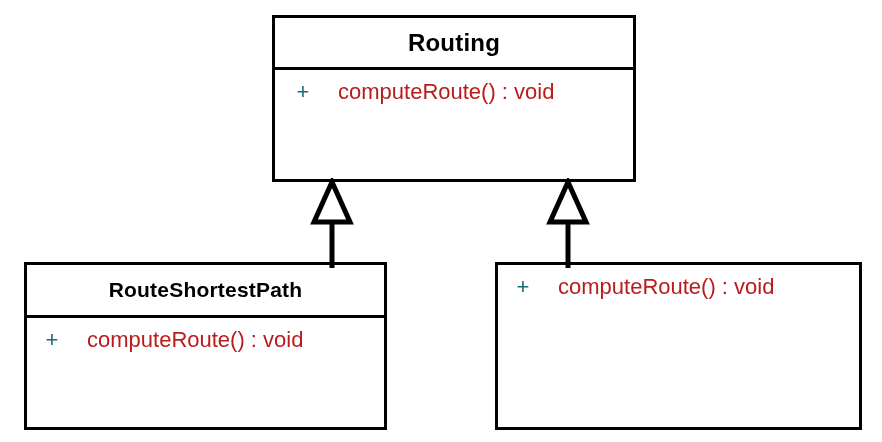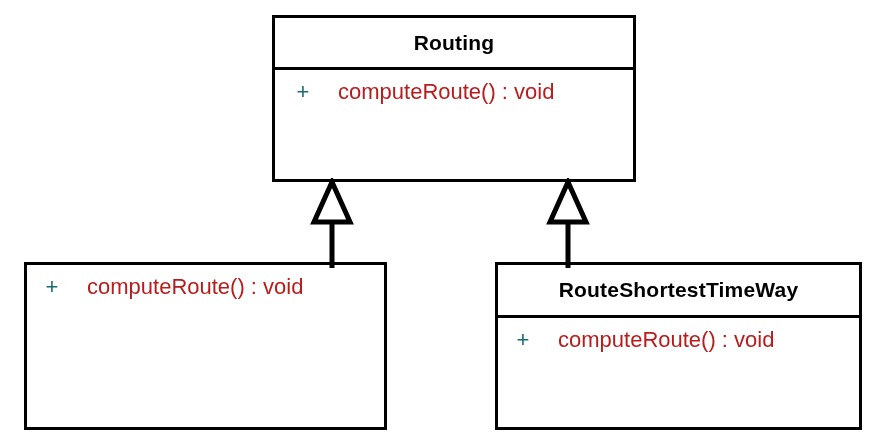--- a/index.html
+++ b/index.html
@@ -62,21 +62,21 @@
 
   
   .class-parent {
     left: 272px;
     top: 15px;
     width: 364px;
     height: 167px;
   }
   .class-parent .uml-class-name {
     height: 52px;
-    font-size: 21px;
+    font-size: 24px;
   }
   .class-parent .uml-member {
     font-size: 22px;
     padding-left: 15px;
   }
   .class-parent .uml-visibility {
     width: 26px;
     font-size: 22px;
   }
   .class-parent .uml-signature {
@@ -132,30 +132,30 @@
     <div class="uml-class-name">Routing</div>
     <div class="uml-compartment">
       <div class="uml-member">
         <span class="uml-visibility">+</span>
         <span class="uml-signature">computeRoute() : void</span>
       </div>
     </div>
   </div>
 
   <div class="uml-class class-child-left">
+    <div class="uml-class-name">RouteShortestPath</div>
     <div class="uml-compartment">
       <div class="uml-member">
         <span class="uml-visibility">+</span>
         <span class="uml-signature">computeRoute() : void</span>
       </div>
     </div>
   </div>
 
   <div class="uml-class class-child-right">
-    <div class="uml-class-name">RouteShortestTimeWay</div>
     <div class="uml-compartment">
       <div class="uml-member">
         <span class="uml-visibility">+</span>
         <span class="uml-signature">computeRoute() : void</span>
       </div>
     </div>
   </div>
 
   <svg class="generalization gen-left" viewBox="0 0 64 90">
     <polygon points="32,4 14,44 50,44" fill="#ffffff" stroke="#000000" stroke-width="5" stroke-linejoin="miter"></polygon>

